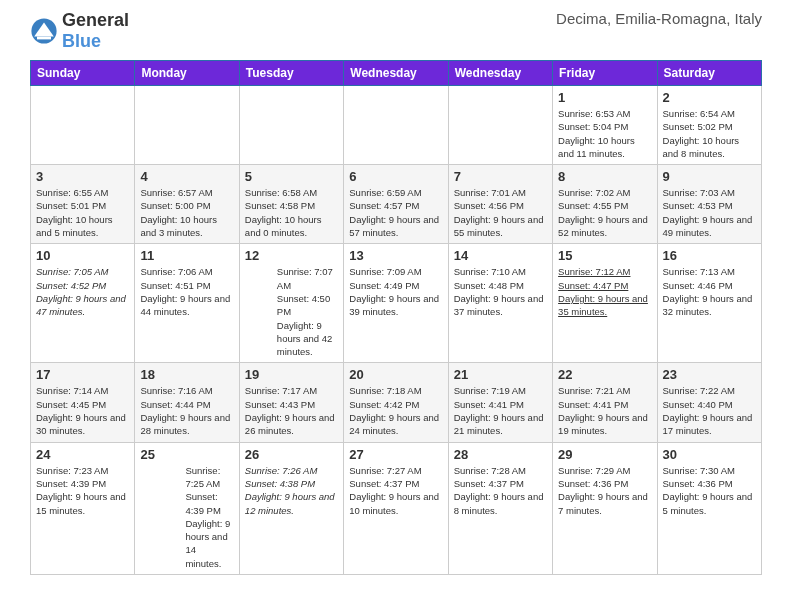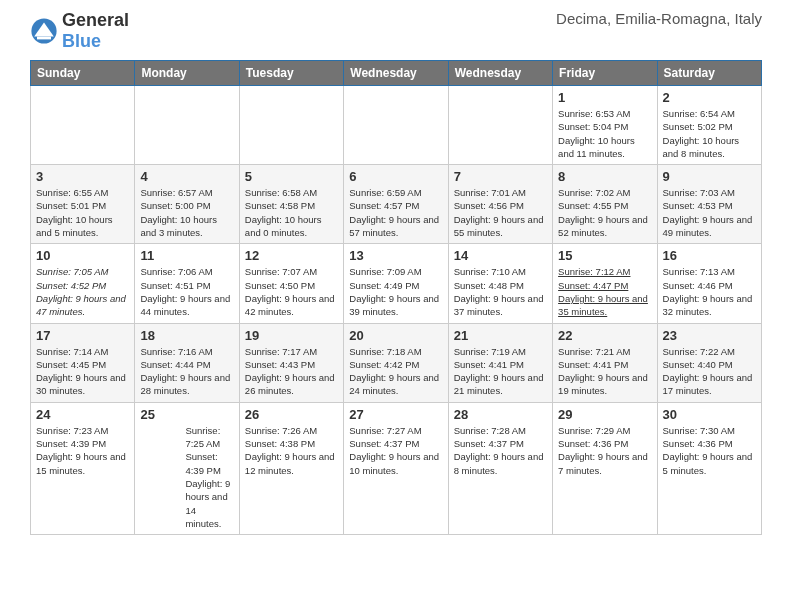--- a/index.html
+++ b/index.html
@@ -51,21 +51,21 @@
     .location-title {
       font-size: 15px;
       color: #555;
     }
     .calendar-table {
       width: 100%;
       border-collapse: collapse;
       table-layout: fixed;
     }
     .calendar-table th {
-      background-color: #737373;
+      background-color: #6d28d9;
       color: white;
       text-align: left;
       padding: 5px 6px;
       font-size: 12px;
       font-weight: bold;
       border: 1px solid #2a6fa8;
     }
     .calendar-table td {
       vertical-align: top;
       padding: 4px 5px;
@@ -197,21 +197,21 @@
 Daylight: 9 hours and 47 minutes.</div>
           </td>
           <td>
             <div class="day-number">11</div>
             <div class="day-info" style="white-space: pre-line;">Sunrise: 7:06 AM
 Sunset: 4:51 PM
 Daylight: 9 hours and 44 minutes.</div>
           </td>
           <td>
             <div class="day-number">12</div>
-            <div class="day-info" style="white-space: pre-line;">Sunrise: 7:07 AM
+            <div class="day-info" style="white-space: pre-line; margin-left: 32px;">Sunrise: 7:07 AM
 Sunset: 4:50 PM
 Daylight: 9 hours and 42 minutes.</div>
           </td>
           <td>
             <div class="day-number">13</div>
             <div class="day-info" style="white-space: pre-line;">Sunrise: 7:09 AM
 Sunset: 4:49 PM
 Daylight: 9 hours and 39 minutes.</div>
           </td>
           <td>
@@ -285,21 +285,21 @@
 Daylight: 9 hours and 15 minutes.</div>
           </td>
           <td>
             <div class="day-number">25</div>
             <div class="day-info" style="white-space: pre-line; margin-left: 45px;">Sunrise: 7:25 AM
 Sunset: 4:39 PM
 Daylight: 9 hours and 14 minutes.</div>
           </td>
           <td>
             <div class="day-number">26</div>
-            <div class="day-info" style="white-space: pre-line;">Sunrise: 7:26 AM
+            <div class="day-info" style="white-space: pre-line; font-style: italic;">Sunrise: 7:26 AM
 Sunset: 4:38 PM
 Daylight: 9 hours and 12 minutes.</div>
           </td>
           <td>
             <div class="day-number">27</div>
             <div class="day-info" style="white-space: pre-line;">Sunrise: 7:27 AM
 Sunset: 4:37 PM
 Daylight: 9 hours and 10 minutes.</div>
           </td>
           <td>

